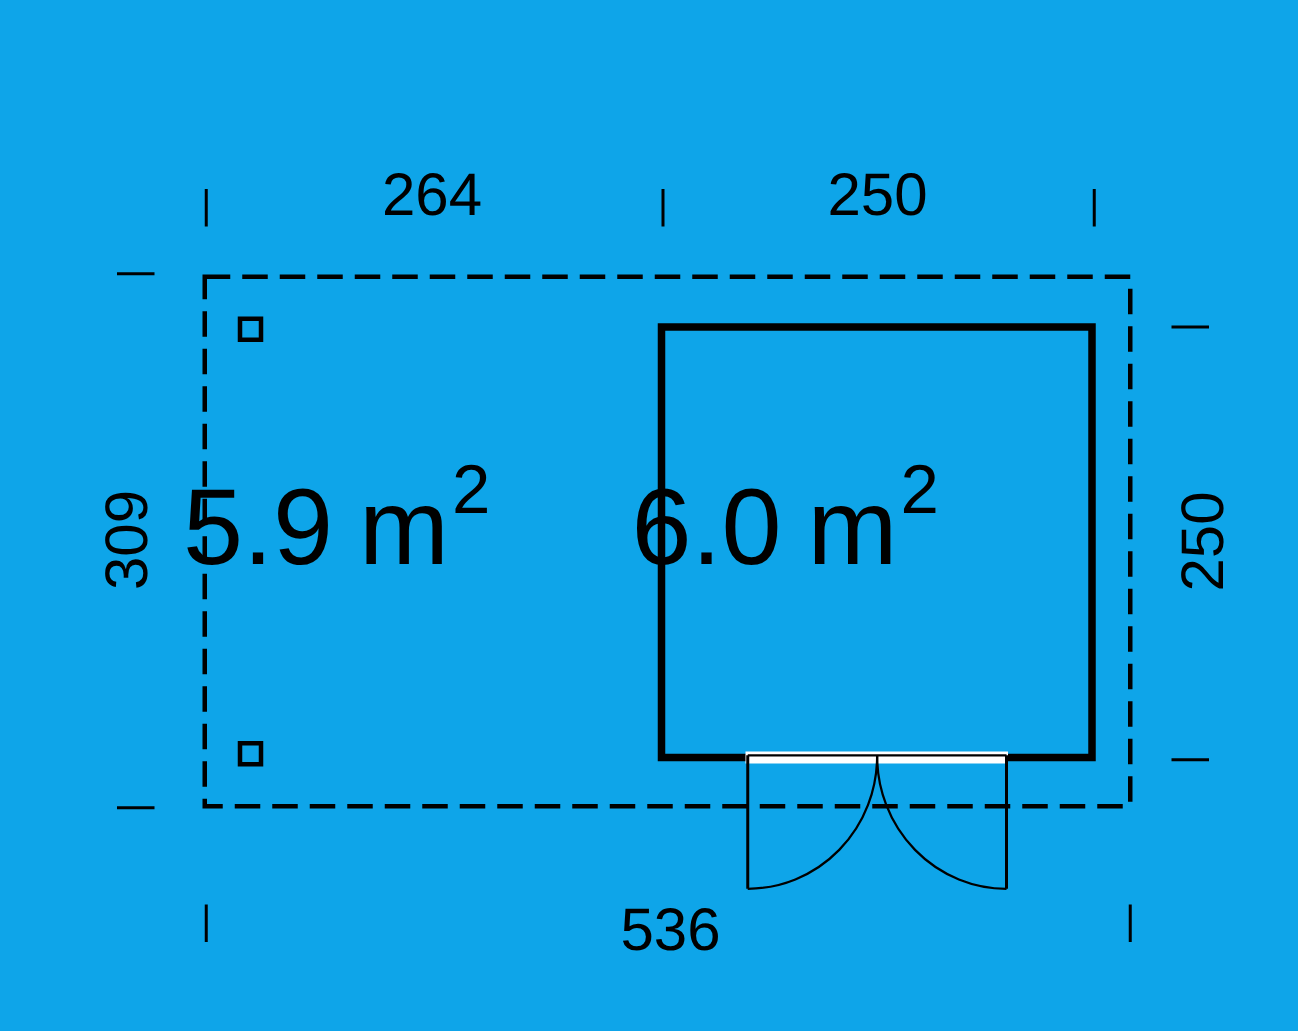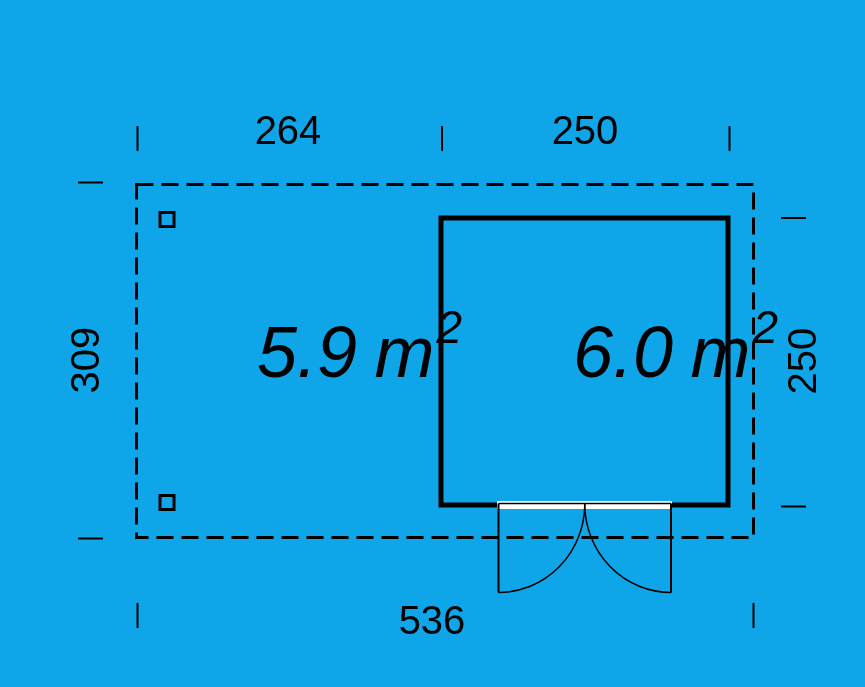--- a/index.html
+++ b/index.html
@@ -27,35 +27,34 @@
     position: absolute;
     width: 150px;
     height: 44px;
     line-height: 44px;
     text-align: center;
     font-size: 40px;
     white-space: nowrap;
   }
   #dim-top-left  { left: 213px; top: 108px; }
   #dim-top-right { left: 510px; top: 108px; }
-  #dim-bottom    { left: 357px; top: 598px; }
+  #dim-bottom    { left: 372px; top: 598px; }
   #dim-left  { left: 10px;  top: 338px; transform: rotate(-90deg); }
   #dim-right { left: 727px; top: 339px; transform: rotate(-90deg); }
   .area-label {
     position: absolute;
     width: 340px;
     height: 110px;
     line-height: 110px;
-    text-align: right;
+    text-align: left;
     font-size: 72px;
     white-space: nowrap;
-    font-style: italic;
   }
   #area-left  { left: 122px; top: 297px; }
-  #area-cabin { left: 438px; top: 297px; }
+  #area-cabin { left: 421px; top: 297px; }
   .unit { margin-left: 0.24em; }
   .sup {
     font-size: 46px;
     position: relative;
     top: -34px;
     margin-left: 2px;
   }
 </style>
 </head>
 <body>

